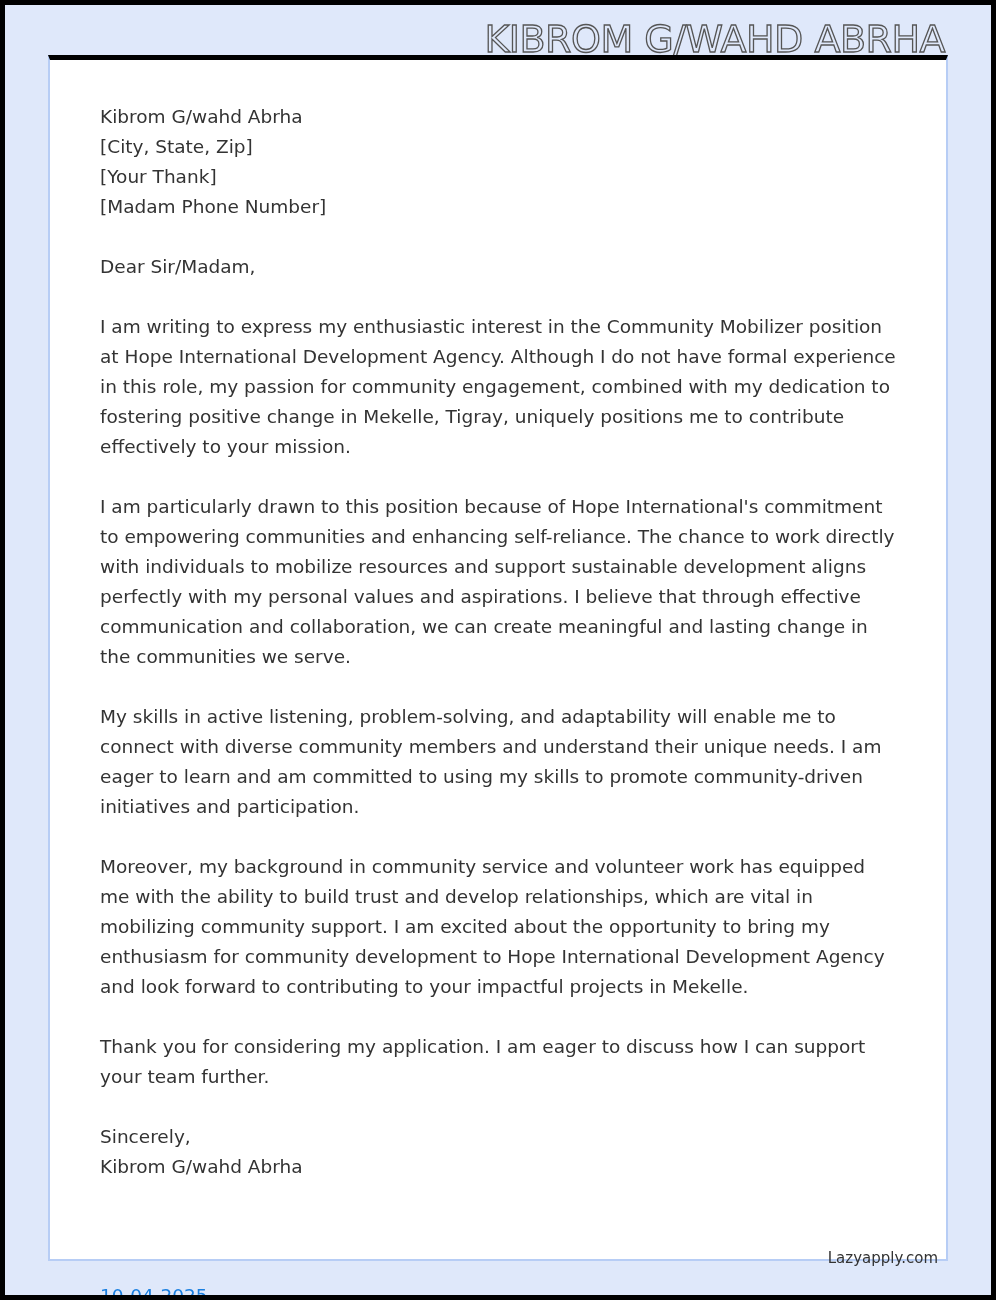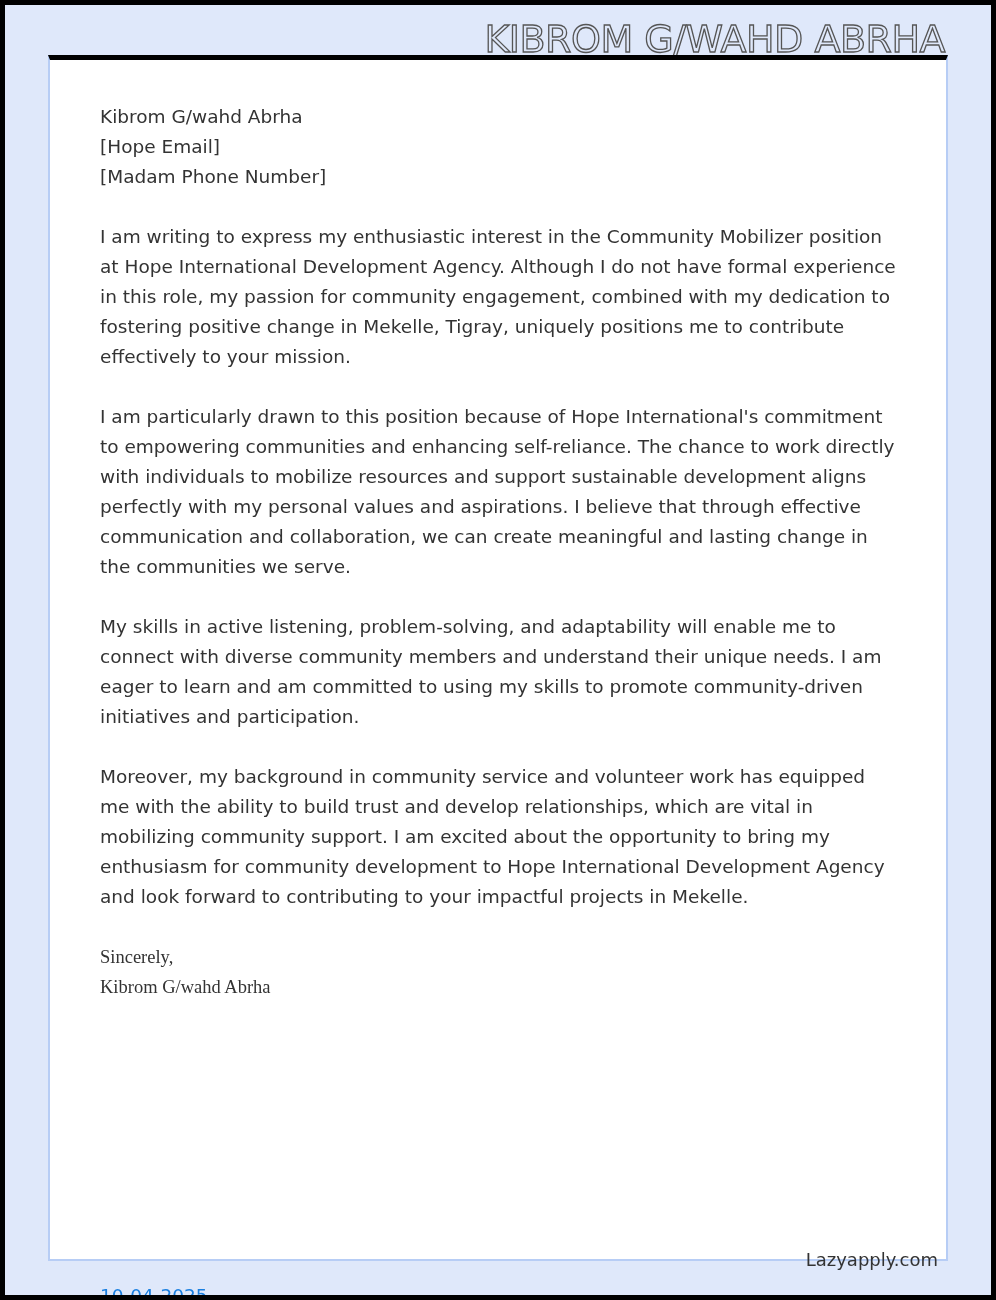--- a/index.html
+++ b/index.html
@@ -29,47 +29,50 @@
     border-bottom: 2px solid #b7cdf5;
     box-sizing: border-box;
     overflow: visible;
   }
   .letter {
     position: absolute; left: 50px; top: 42px; width: 800px;
     font-size: 18.5px; line-height: 30px; color: #333;
   }
   .letter p { margin: 0 0 30px 0; }
   .letter .line { display: block; }
-  .closing { margin: 0; font-family: Liberation Serif, serif; }
+  .closing { margin: 0; }
   .date-link {
     position: absolute; left: 95px; top: 1276px;
     font-size: 18.5px; line-height: 30px;
     color: #1a7fe0; text-decoration: none;
   }
   .footer-brand {
     position: absolute; right: 53px; top: 1244px;
-    font-size: 18px; color: #333; text-align: center;
+    font-size: 15px; color: #333; text-align: center;
   }
 </style>
 </head>
 <body>
 
 <h1 class="title">KIBROM G/WAHD ABRHA</h1>
 
 <div class="card">
   <div class="letter">
     <p>
       <span class="line">Kibrom G/wahd Abrha</span>
-      <span class="line">[Hope Email]</span>
+      <span class="line">[City, State, Zip]</span>
+      <span class="line">[Your Thank]</span>
       <span class="line">[Madam Phone Number]</span>
     </p>
+    <p>Dear Sir/Madam,</p>
     <p>I am writing to express my enthusiastic interest in the Community Mobilizer position at Hope International Development Agency. Although I do not have formal experience in this role, my passion for community engagement, combined with my dedication to fostering positive change in Mekelle, Tigray, uniquely positions me to contribute effectively to your mission.</p>
     <p>I am particularly drawn to this position because of Hope International's commitment to empowering communities and enhancing self-reliance. The chance to work directly with individuals to mobilize resources and support sustainable development aligns perfectly with my personal values and aspirations. I believe that through effective communication and collaboration, we can create meaningful and lasting change in the communities we serve.</p>
     <p>My skills in active listening, problem-solving, and adaptability will enable me to connect with diverse community members and understand their unique needs. I am eager to learn and am committed to using my skills to promote community-driven initiatives and participation.</p>
     <p>Moreover, my background in community service and volunteer work has equipped me with the ability to build trust and develop relationships, which are vital in mobilizing community support. I am excited about the opportunity to bring my enthusiasm for community development to Hope International Development Agency and look forward to contributing to your impactful projects in Mekelle.</p>
+    <p>Thank you for considering my application. I am eager to discuss how I can support your team further.</p>
     <p class="closing">
       <span class="line">Sincerely,</span>
       <span class="line">Kibrom G/wahd Abrha</span>
     </p>
   </div>
 </div>
 
 <span class="footer-brand">Lazyapply.com</span>
 <a class="date-link">10-04-2025</a>
 

